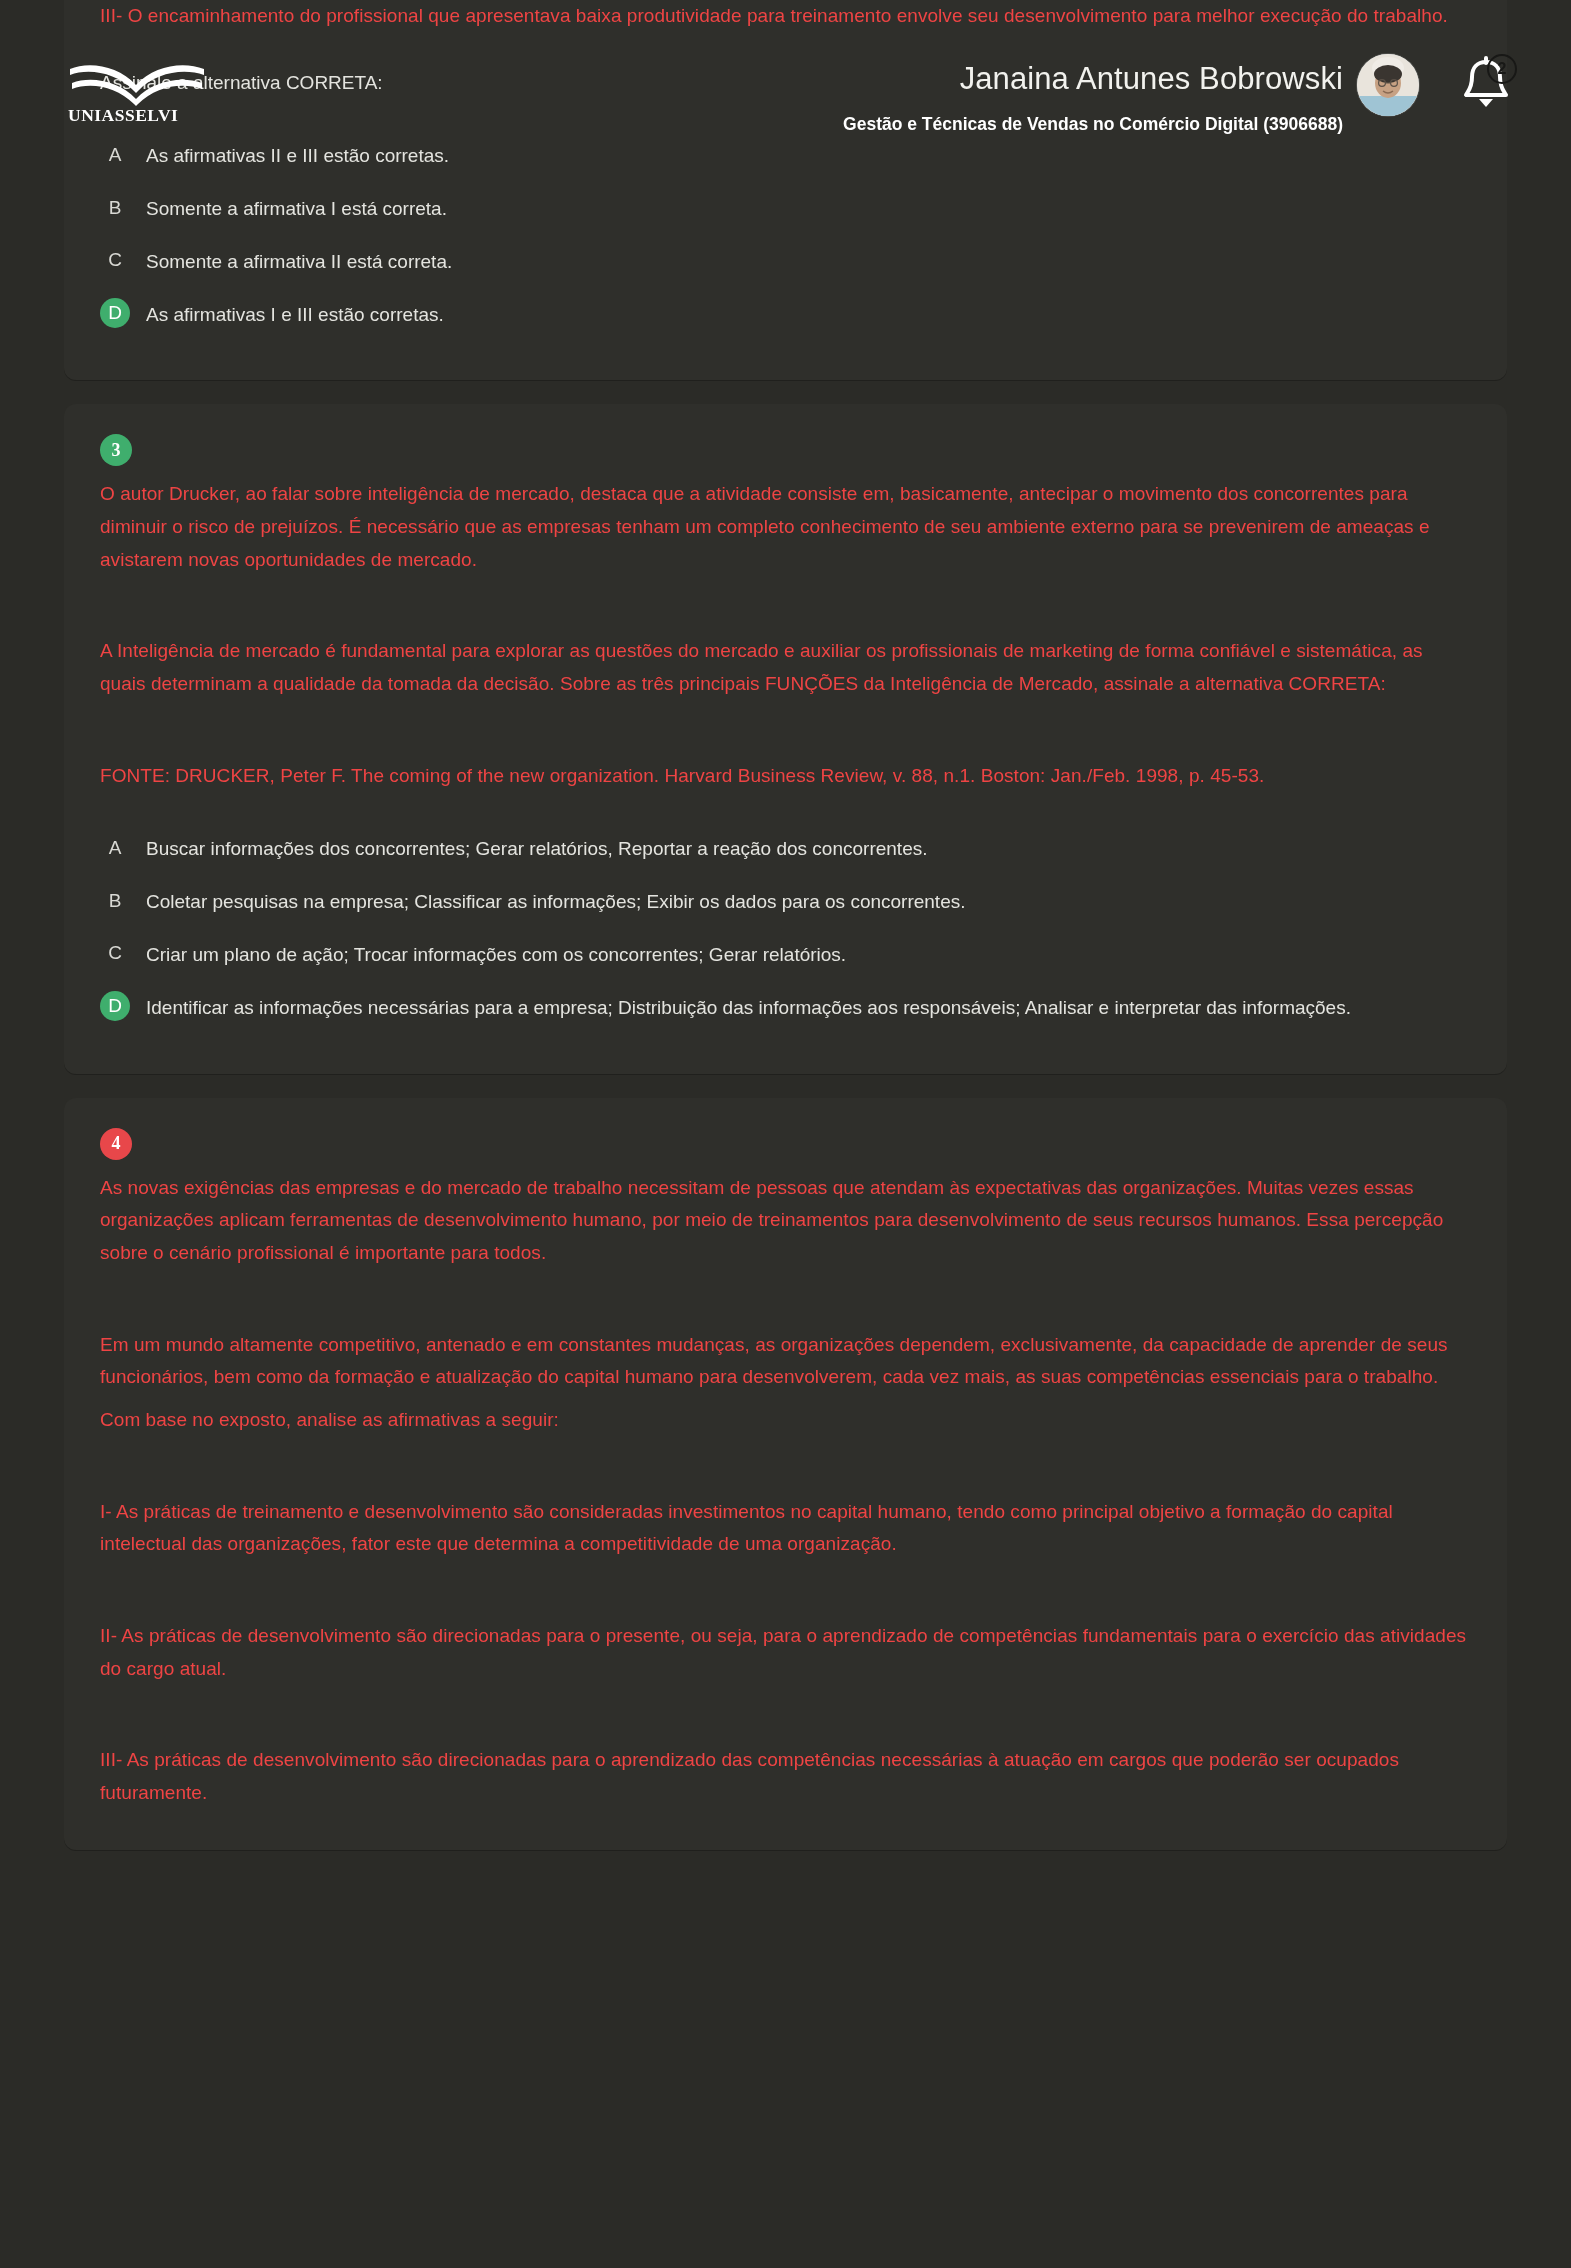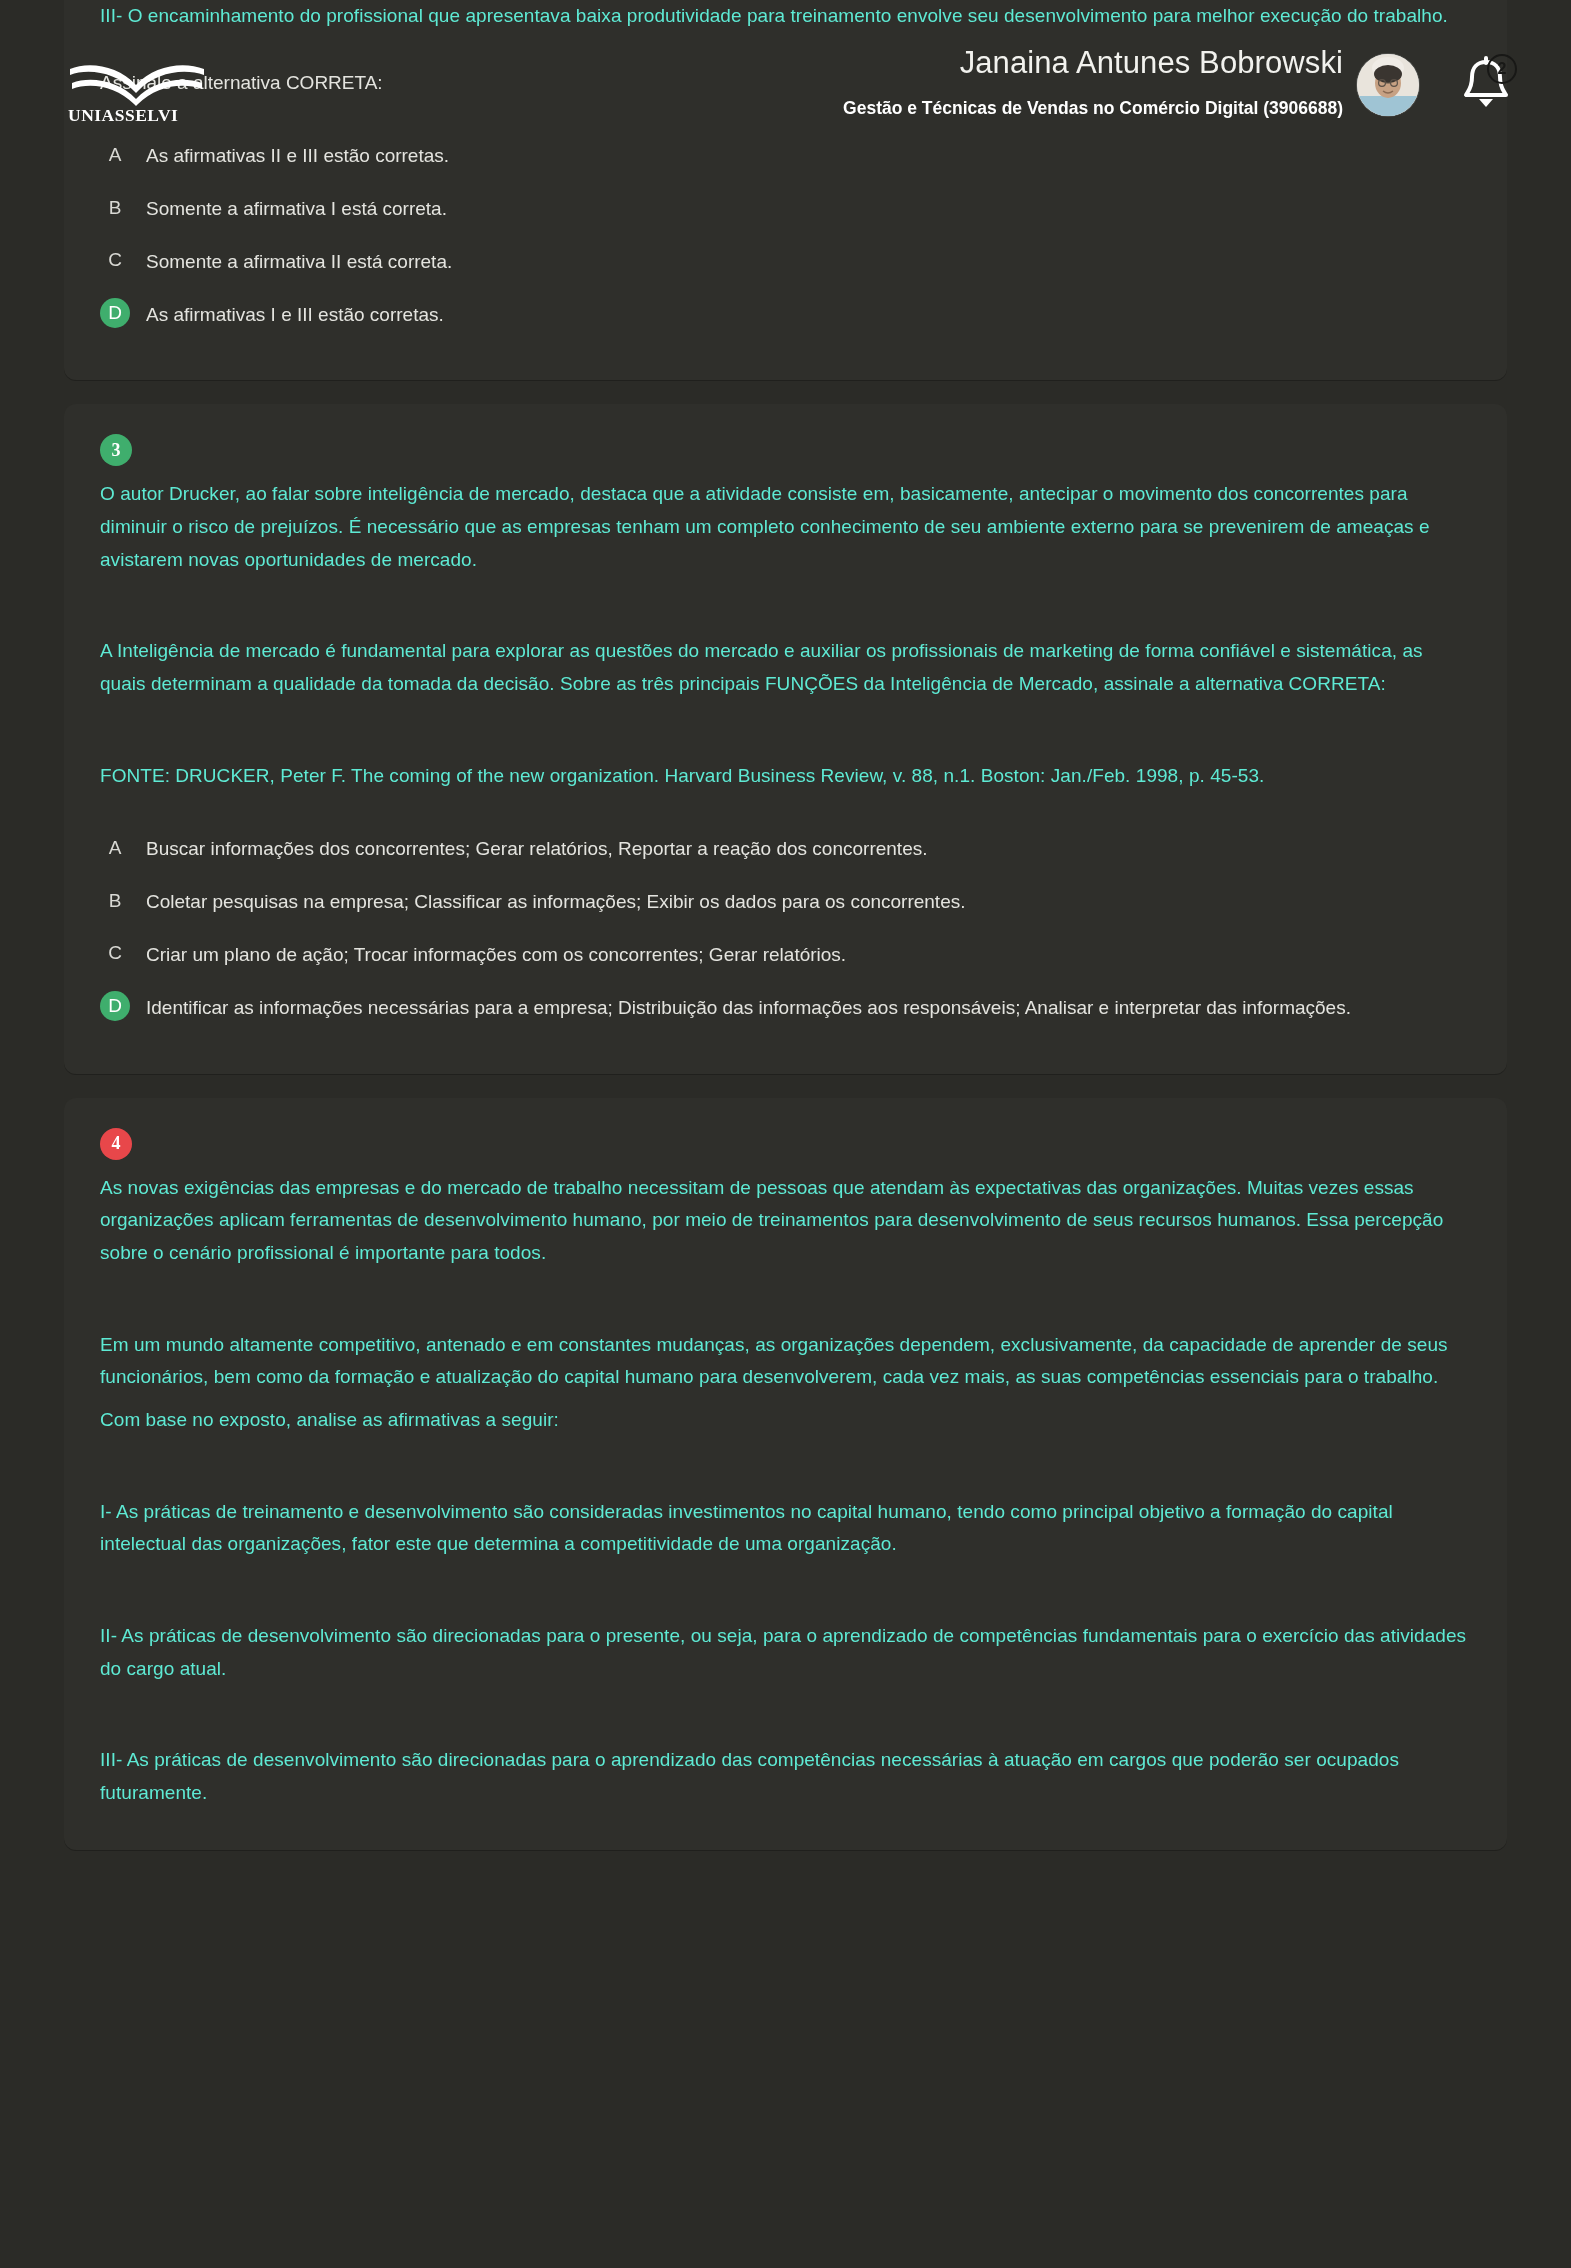--- a/index.html
+++ b/index.html
@@ -50,21 +50,21 @@
     font-family: "Liberation Serif", serif;
     font-weight: 700;
     font-size: 17.5px;
     letter-spacing: 0.5px;
     color: #ffffff;
   }
 
   .user-block {
     position: absolute;
     right: 228px;
-    top: 46px;
+    top: 62px;
     text-align: right;
     pointer-events: auto;
   }
   .user-name {
     font-size: 31px;
     font-weight: 300;
     line-height: 1.08;
     color: #f2f2ee;
     letter-spacing: 0.1px;
     white-space: nowrap;
@@ -151,21 +151,21 @@
     color: #ffffff;
     margin-bottom: 12px;
   }
   .q-badge.green { background: #3fae6d; }
   .q-badge.red   { background: #e8474a; }
 
   .q-text {
     font-size: 19px;
     font-weight: 300;
     line-height: 1.72;
-    color: #5eead4;
+    color: #ef4444;
     letter-spacing: 0.05px;
   }
   .q-text + .q-text { margin-top: 59px; }
 
   .q-prompt {
     font-size: 19px;
     font-weight: 300;
     line-height: 1.72;
     color: #e4e4df;
     margin-top: 6px;

